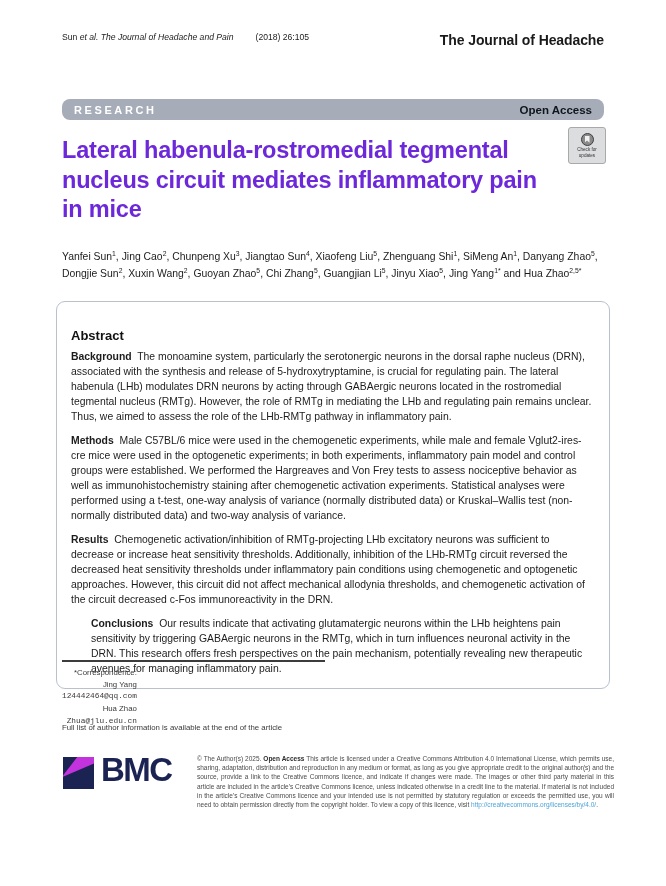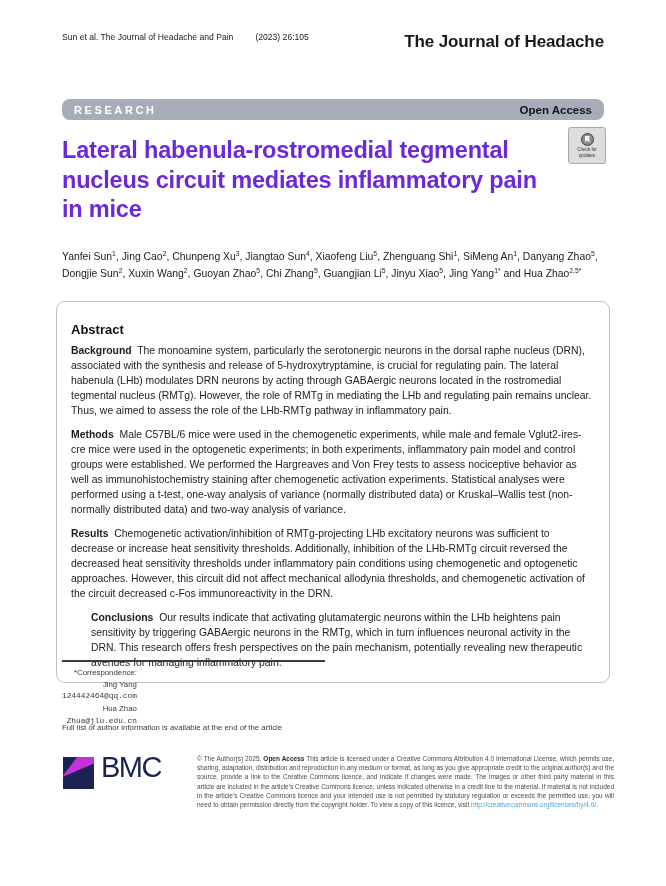--- a/index.html
+++ b/index.html
@@ -5,24 +5,24 @@
   * { margin:0; padding:0; box-sizing:border-box; }
   html,body { background:#fff; }
   body { font-family:"Liberation Sans", sans-serif; }
   .page {
     position:relative; width:666px; height:886px; background:#ffffff;
     outline:1px solid #d9d9d9; overflow:hidden; margin:0 auto;
     color:#1c1c1c;
   }
   
   .header-left { position:absolute; left:62px; top:31px; font-size:8.6px; line-height:1.55; color:#222; }
-  .header-left .ital { }
+  .header-left .ital { font-style:italic; }
   .header-left .issue { margin-left:22px; font-style:normal; }
   .header-left a { color:#222; text-decoration:none; }
-  .header-right { position:absolute; right:62px; top:31px; text-align:right; font-size:17px; font-weight:600; line-height:1.3; color:#1a1a1a; letter-spacing:-0.1px; }
+  .header-right { position:absolute; right:62px; top:31px; text-align:right; font-size:14px; font-weight:600; line-height:1.3; color:#1a1a1a; letter-spacing:-0.1px; }
   
   .banner {
     position:absolute; left:62px; top:99px; width:542px; height:21px;
     background:#a6acb8; border-radius:8px;
     display:flex; align-items:center; justify-content:space-between; padding:0 12px;
   }
   .banner .type { color:#ffffff; font-size:11px; font-weight:700; letter-spacing:2.6px;text-align:right; }
   .banner .access { color:#10151d; font-size:11.5px; font-weight:700; }
   
   .title {
@@ -44,49 +44,49 @@
   .badge .bkmk { width:5px; height:7px; background:#f2f2f2;
     clip-path:polygon(0 0,100% 0,100% 100%,50% 68%,0 100%); }
   .badge .txt { font-size:4.6px; line-height:1.25; color:#333; text-align:center; }
   
   .authors { position:absolute; left:62px; top:249px; width:548px; font-size:10.4px; line-height:1.6; color:#1c1c1c; }
   .authors sup { font-size:6.8px; line-height:0; }
   
   .abstract {
     position:absolute; left:56px; top:301px; width:554px;
     border:1.5px solid #b9c1cd; border-radius:9px;
-    padding:20px 14px 11px 14px;
+    padding:26px 14px 11px 14px;
   }
   .abstract h2 { font-size:13px; font-weight:700; color:#111; margin:0 0 7px 0; }
   .abstract p { font-size:10.4px; line-height:1.44; margin:0 0 9px 0; color:#1c1c1c; }
   .abstract p:last-child { margin-bottom:0;margin-left:20px; }
   .abstract .lbl { font-weight:700; }
   
   .fn-divider { position:absolute; left:62px; top:660px; width:263px; height:2px; background:#3c3c3c; }
   .correspondence { position:absolute; left:62px; top:667px; font-size:7.8px; line-height:1.5; color:#3a3a3a;text-align:right; }
   .correspondence a { color:#3a3a3a; text-decoration:none;font-family:Liberation Mono, monospace; }
   .full-list { position:absolute; left:62px; top:723px; font-size:7.8px; color:#3a3a3a; }
   
   .logo-square { position:absolute; left:63px; top:757px; width:31px; height:32px; background:#c232dd; }
   .logo-square .fold { position:absolute; left:0; top:0; width:100%; height:100%; background:#1b2353;
     clip-path:polygon(0 0, 46% 0, 0 58%); }
   .logo-square .base { position:absolute; left:0; top:0; width:100%; height:100%; background:#1b2353;
     clip-path:polygon(0 100%, 0 62%, 100% 20%, 100% 100%); }
-  .logo-text { position:absolute; left:101px; top:751px; font-size:29px; font-weight:400; letter-spacing:-1.5px; color:#1b2353; }
+  .logo-text { position:absolute; left:101px; top:751px; font-size:33px; font-weight:700; letter-spacing:-1.5px; color:#1b2353; }
   .copyright { position:absolute; left:197px; top:754px; width:417px; font-size:6.5px; line-height:1.42; color:#4a4a4a; text-align:justify; }
   .copyright .oa { font-weight:700; color:#2a2a2a; }
   .copyright a { color:#4ea3d8; text-decoration:none; }
 </style>
 </head>
 <body>
 
 <div class="page">
 
   <div class="header-left">
-    <div><span>Sun </span><span class="ital">et al. The Journal of Headache and Pain</span><span class="issue">(2023) 26:105</span></div>
+    <div><span>Sun </span><span class="ital">et al. The Journal of Headache and Pain</span><span class="issue">(2018) 26:105</span></div>
   </div>
   <div class="header-right">
     <div>The Journal of Headache</div>
   </div>
 
   <div class="banner">
     <span class="type">RESEARCH</span>
     <span class="access">Open Access</span>
   </div>
 

